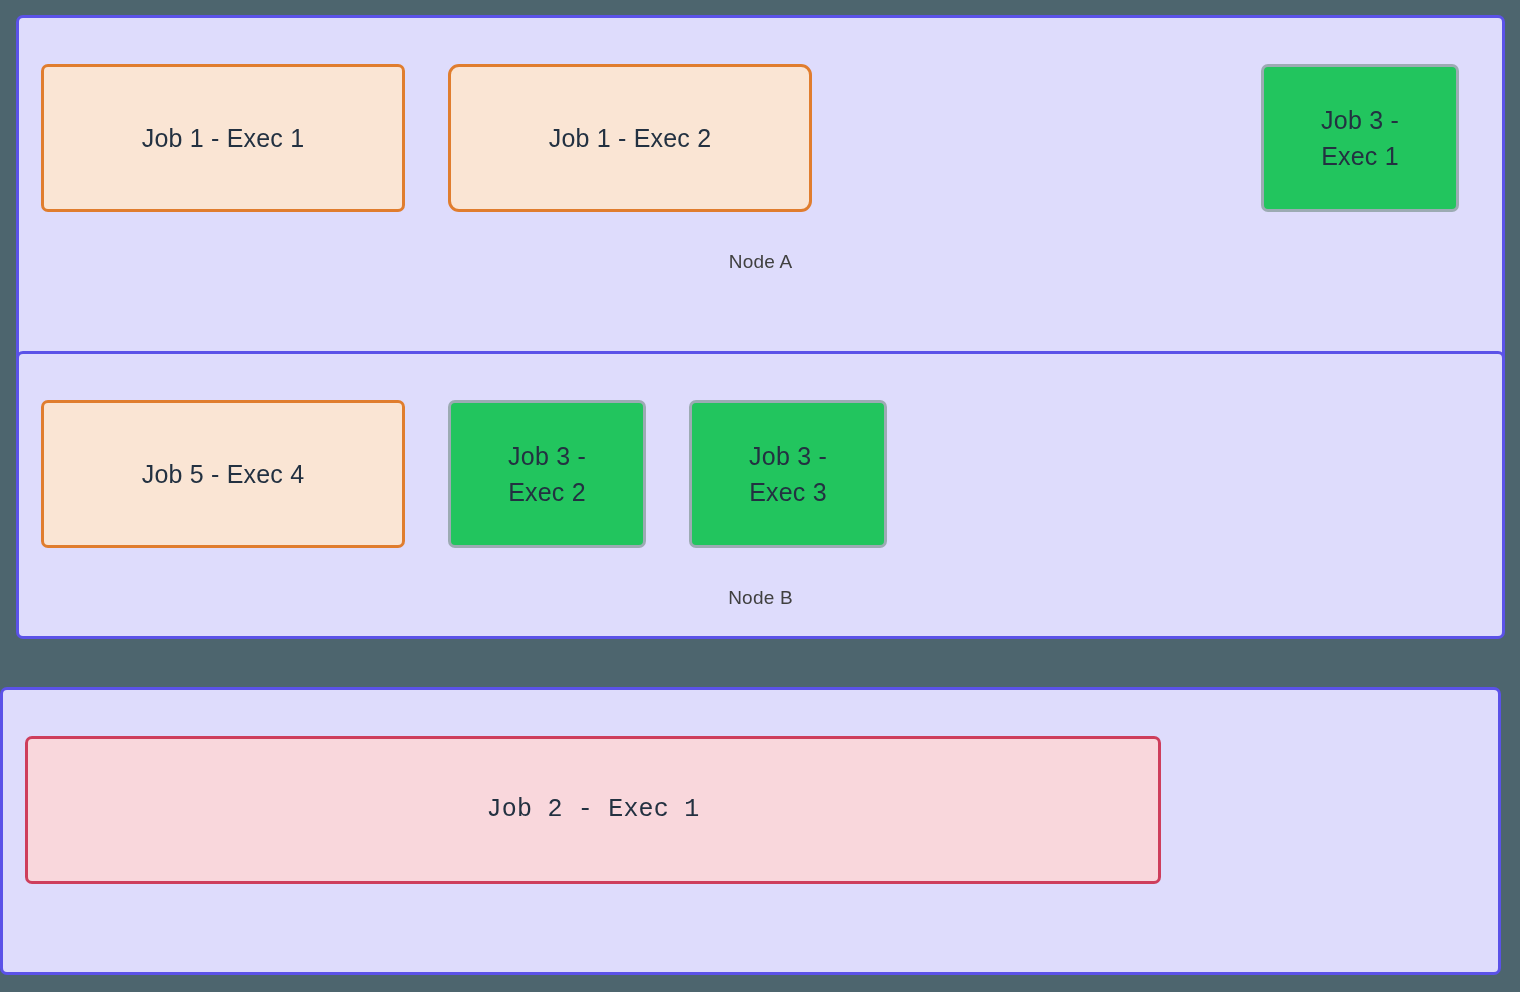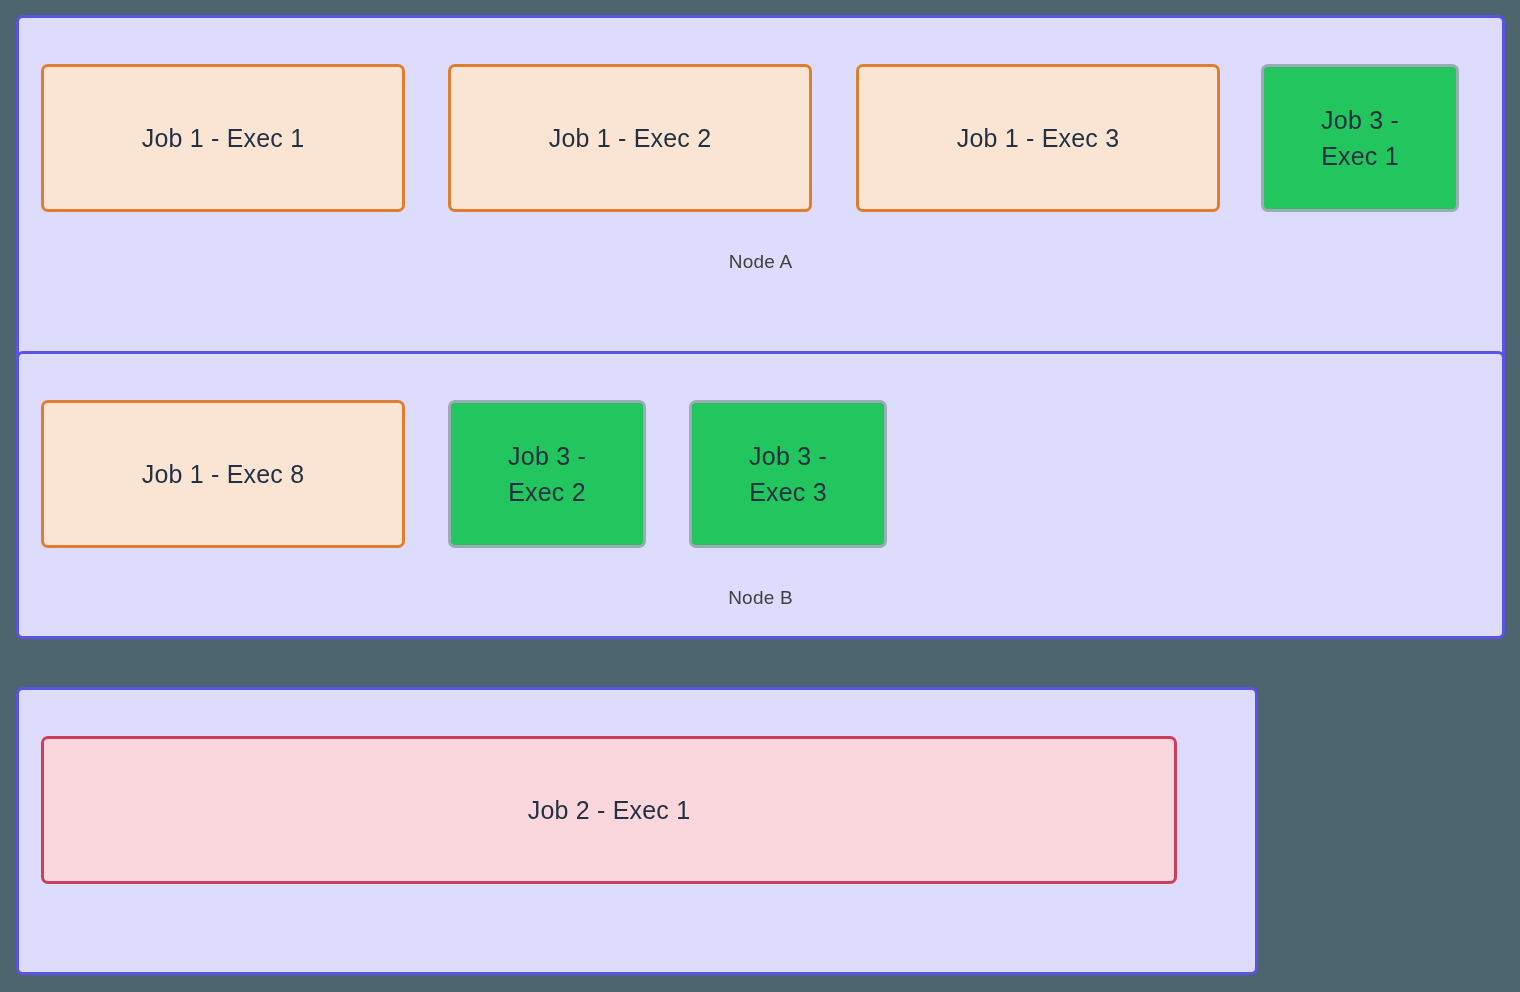--- a/index.html
+++ b/index.html
@@ -64,42 +64,41 @@
 </style>
 </head>
 <body>
 
 <div class="canvas">
 
   <div class="node" style="left:16px; top:15px; width:1489px; height:356px;">
 
     <div class="task orange" style="left:22px; top:46px; width:364px; height:148px;">Job 1 - Exec 1</div>
 
-    <div class="task orange" style="left:429px; top:46px; width:364px; height:148px;">Job 1 - Exec 2</div>
+    <div class="task orange" style="left:429px; top:46px; width:364px; height:148px;border-radius:11px;">Job 1 - Exec 2</div>
 
-    <div class="task orange" style="left:837px; top:46px; width:364px; height:148px;">Job 1 - Exec 3</div>
 
     <div class="task gray" style="left:1242px; top:46px; width:198px; height:148px;">Job  3 -
 Exec 1</div>
 
     <div class="node-label" style="top:233px;">Node A</div>
   </div>
 
   <div class="node" style="left:16px; top:351px; width:1489px; height:288px;">
 
-    <div class="task orange" style="left:22px; top:46px; width:364px; height:148px;">Job 1 - Exec 8</div>
+    <div class="task orange" style="left:22px; top:46px; width:364px; height:148px;">Job 5 - Exec 4</div>
 
     <div class="task gray" style="left:429px; top:46px; width:198px; height:148px;">Job 3 -
 Exec 2</div>
 
     <div class="task gray" style="left:670px; top:46px; width:198px; height:148px;">Job  3 -
 Exec 3</div>
 
     <div class="node-label" style="top:233px;">Node B</div>
   </div>
 
-  <div class="node" style="left:16px; top:687px; width:1242px; height:288px;">
+  <div class="node" style="left:0; top:687px; width:1501px; height:288px;font-family:Liberation Mono, monospace;">
 
     <div class="task red" style="left:22px; top:46px; width:1136px; height:148px;">Job 2 - Exec 1</div>
 
   </div>
 
 </div>
 
 </body></html>

